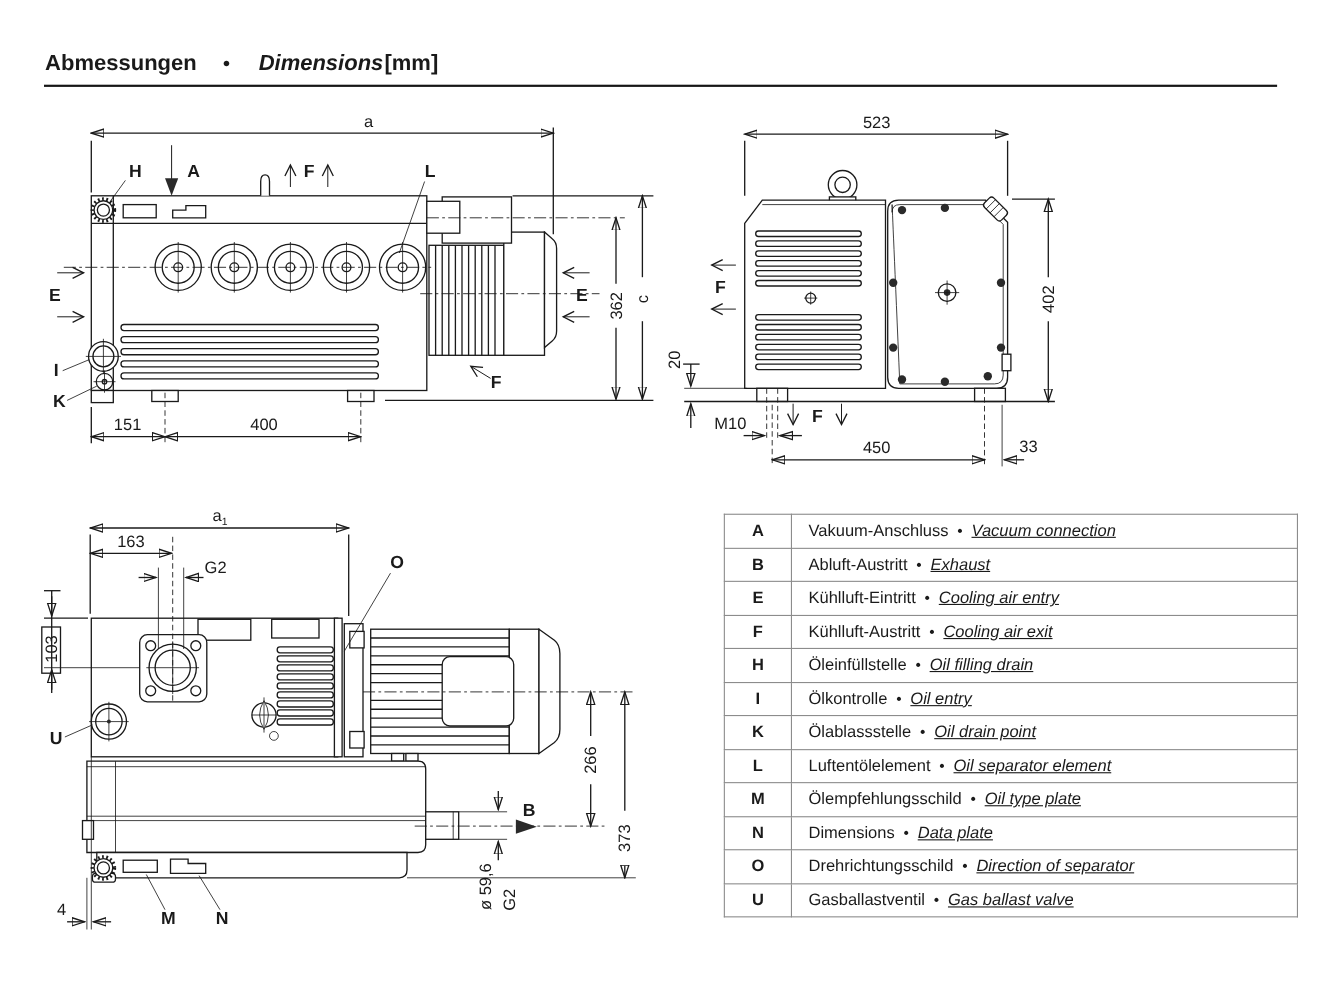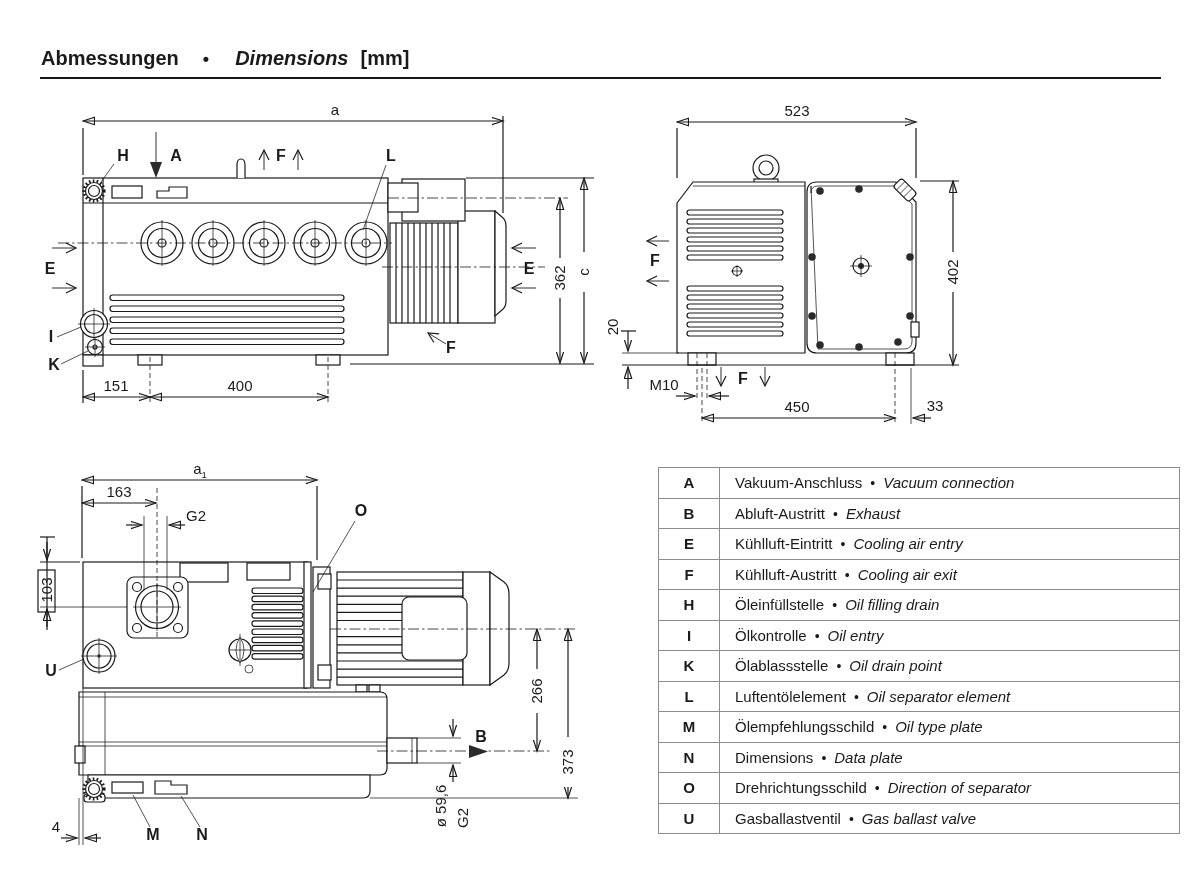--- a/index.html
+++ b/index.html
@@ -2,21 +2,21 @@
 <html><head>
 <meta charset="utf-8">
 <style>
   html,body{margin:0;padding:0;background:#fff;}
   .page{position:relative;width:1200px;height:893px;background:#ffffff;overflow:hidden;
         font-family:"Liberation Sans",sans-serif;color:#1a1a1a;}
   
   .title{position:absolute;left:41px;top:47px;font-size:20px;font-weight:bold;white-space:nowrap;}
   .title .bullet{margin:0 26px 0 24px;font-size:18px;}
   .title .en{font-style:italic;}
-  .title .unit{margin-left:12px;}
+  .title .unit{margin-left:1px;}
   .rule{position:absolute;left:40px;top:77px;width:1121px;height:2px;background:#161616;}
   
   svg{position:absolute;}
   #sv1{left:30px;top:100px;}
   #sv2{left:600px;top:100px;}
   #sv3{left:30px;top:450px;}
   svg line,svg path,svg rect,svg circle,svg ellipse,svg polygon,svg polyline{stroke:#1a1a1a;fill:none;stroke-width:1.2;}
   svg .f{fill:#ffffff;}
   svg .dk{fill:#2a2a2a;stroke:none;}
   svg .dim{stroke-width:0.9;}
@@ -27,21 +27,21 @@
   svg text{fill:#1a1a1a;stroke:none;font-family:"Liberation Sans",sans-serif;font-size:15px;}
   svg text.lbl{font-weight:bold;font-size:16px;}
   svg text.mid{text-anchor:middle;}
   
   .legend{position:absolute;left:658px;top:467px;width:522px;border-collapse:collapse;
           font-size:15px;}
   .legend td{border:1px solid #8c8c8c;height:30.5px;padding:0;box-sizing:border-box;}
   .legend td.k{width:61px;text-align:center;font-weight:bold;}
   .legend td.d{padding-left:15px;}
   .legend .dot{display:inline-block;margin:0 8px;font-size:14px;}
-  .legend .en{font-style:italic;}
+  .legend .en{font-style:italic;text-decoration:underline;}
 </style>
 </head>
 <body>
 
 <div class="page">
 
   <div class="title">
     <span>Abmessungen</span><span class="bullet">•</span><span class="en">Dimensions</span><span class="unit">[mm]</span>
   </div>
   <div class="rule"></div>

